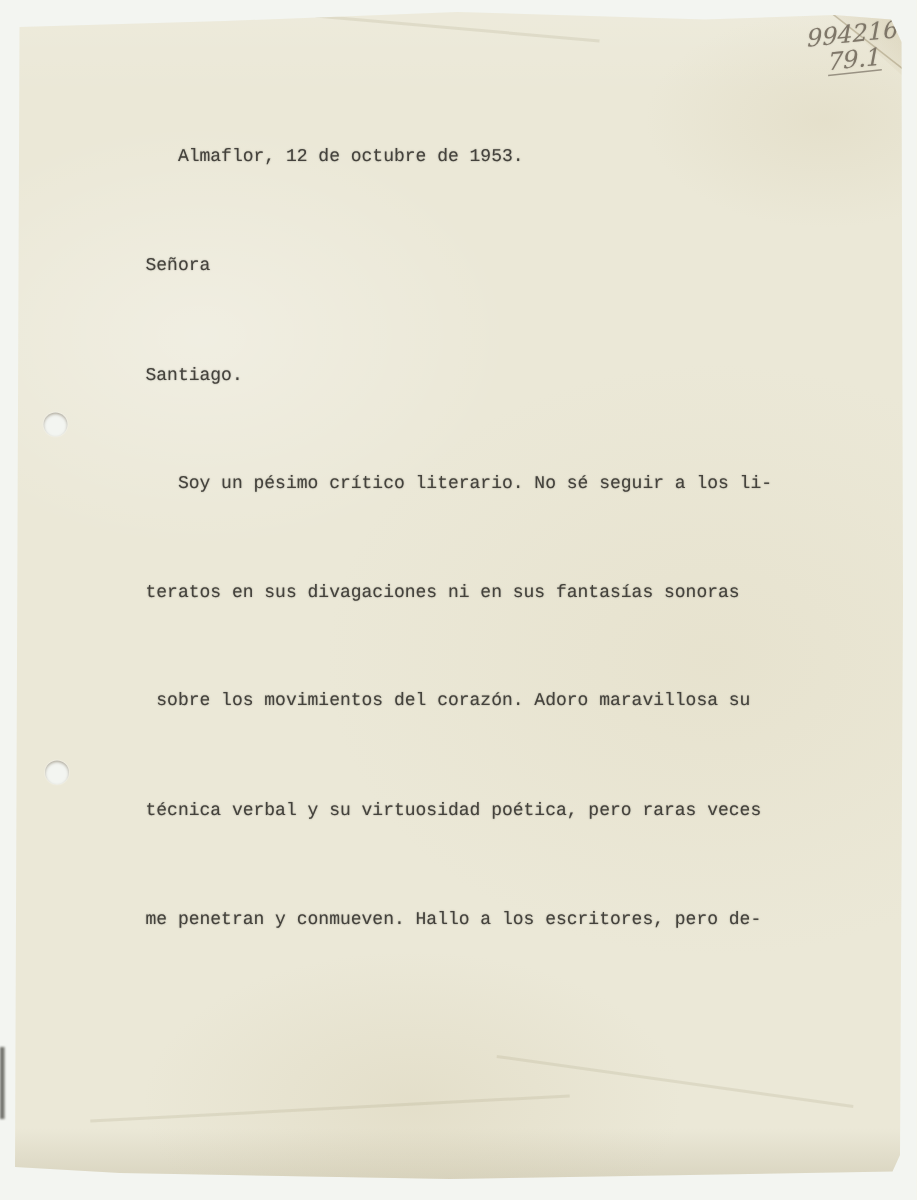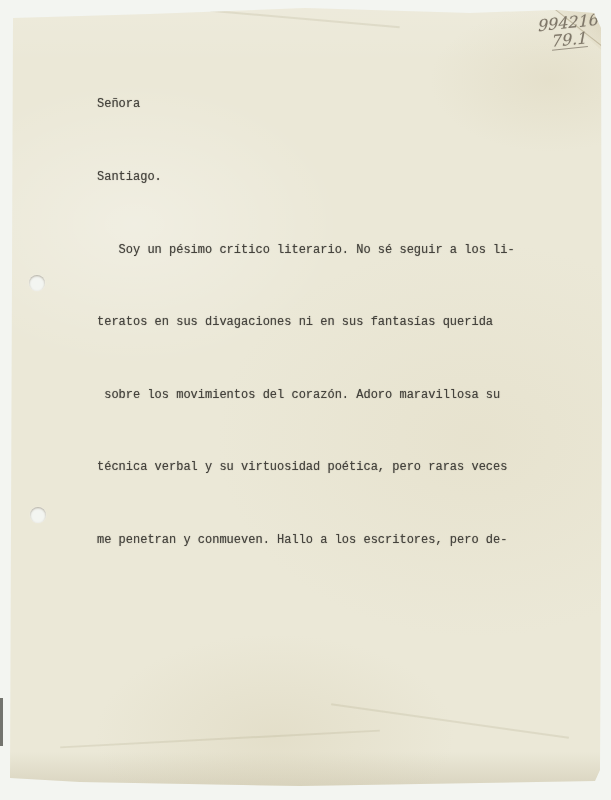--- a/index.html
+++ b/index.html
@@ -72,24 +72,25 @@
 <div class="scan-bg">
 
   <div class="paper">
     <div class="crease c1"></div>
     <div class="crease c2"></div>
     <div class="crease c3"></div>
     <div class="corner-fold"></div>
     <div class="corner-fold-line"></div>
 
     <div class="letter">
+      <div>   Almaflor, 12 de octubre de 1953.</div>
       <div>Señora</div>
       <div>Santiago.</div>
       <div>   Soy un pésimo crítico literario. No sé seguir a los li-</div>
-      <div>teratos en sus divagaciones ni en sus fantasías querida</div>
+      <div>teratos en sus divagaciones ni en sus fantasías sonoras</div>
       <div> sobre los movimientos del corazón. Adoro maravillosa su</div>
       <div>técnica verbal y su virtuosidad poética, pero raras veces</div>
       <div>me penetran y conmueven. Hallo a los escritores, pero de-</div>
       
       
       
       
       
       
       

